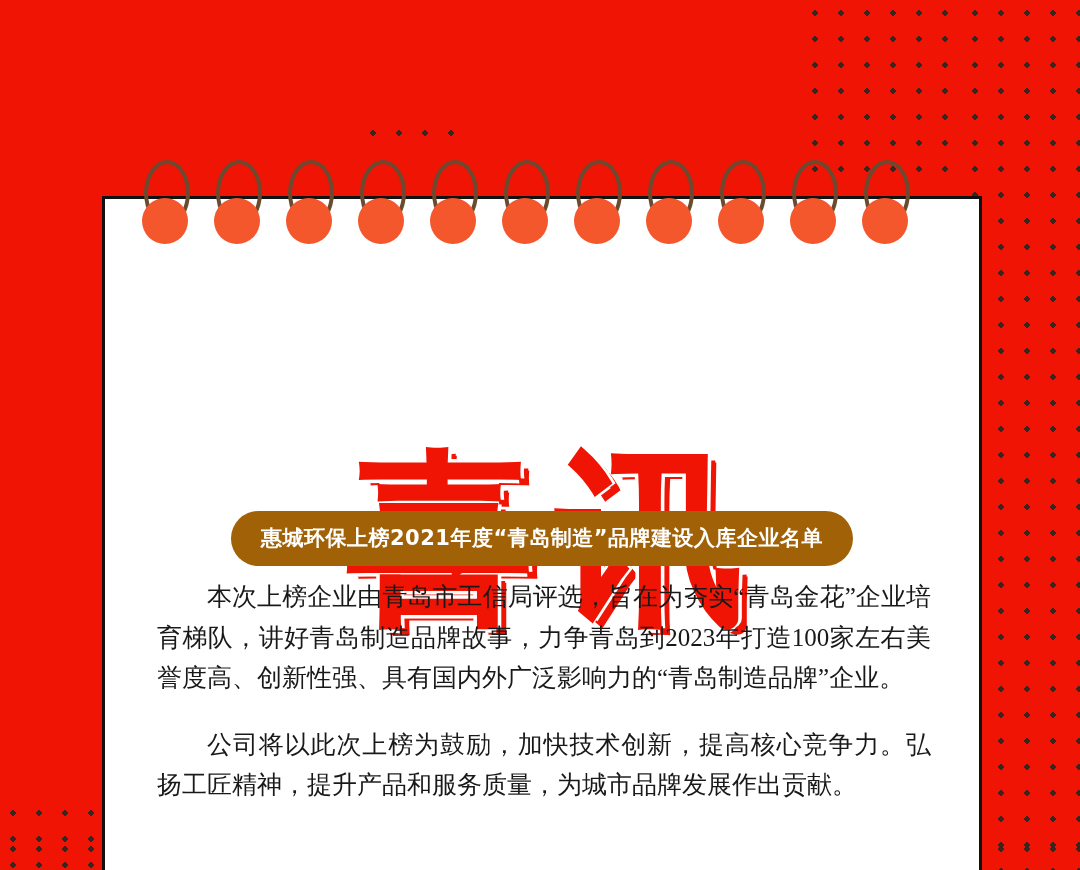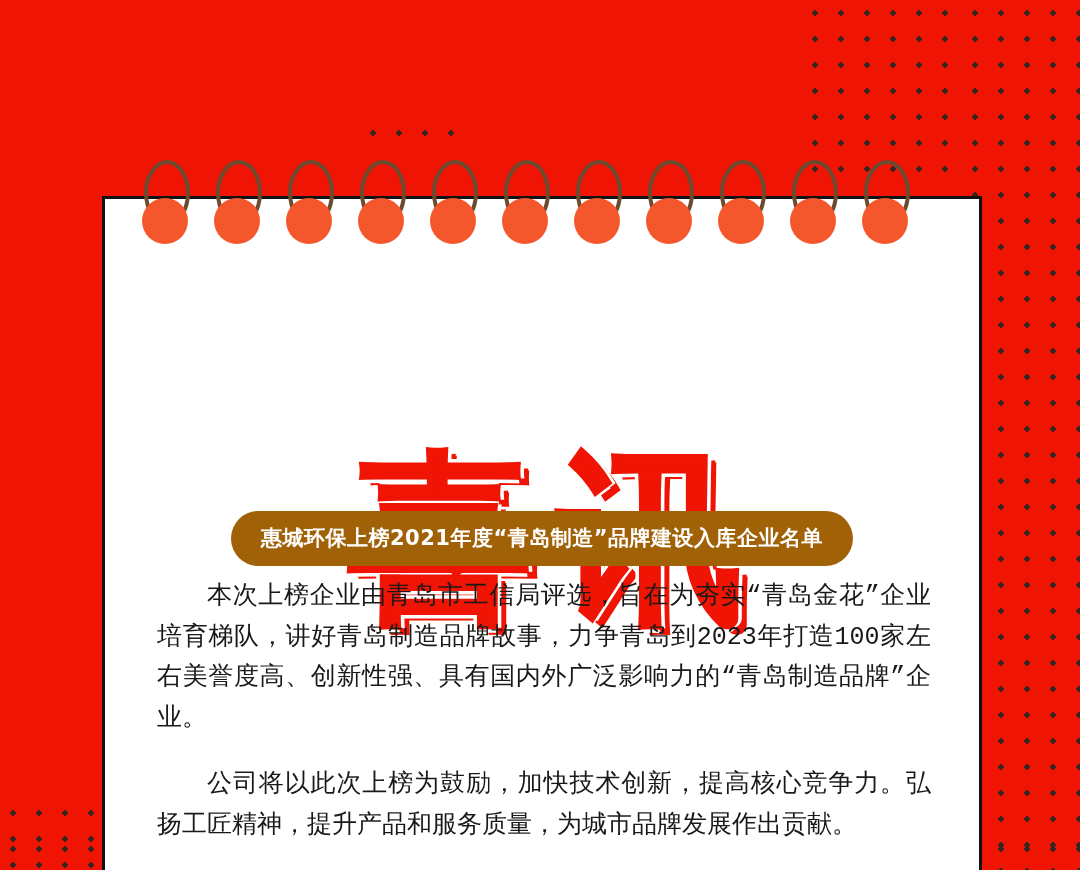--- a/index.html
+++ b/index.html
@@ -156,21 +156,21 @@
 
   
   .body-text {
     position: absolute;
     left: 52px;
     right: 48px;
     top: 378px;
     color: #191919;
     font-size: 25px;
     line-height: 1.62;
-    font-family: Liberation Mono, monospace;
+    font-family: Liberation Serif, serif;
     text-align: justify;
   }
   .body-text p {
     margin: 0 0 26px 0;
     text-indent: 2em;
   }
   .body-text p:last-child {
     margin-bottom: 0;
   }
 </style>

